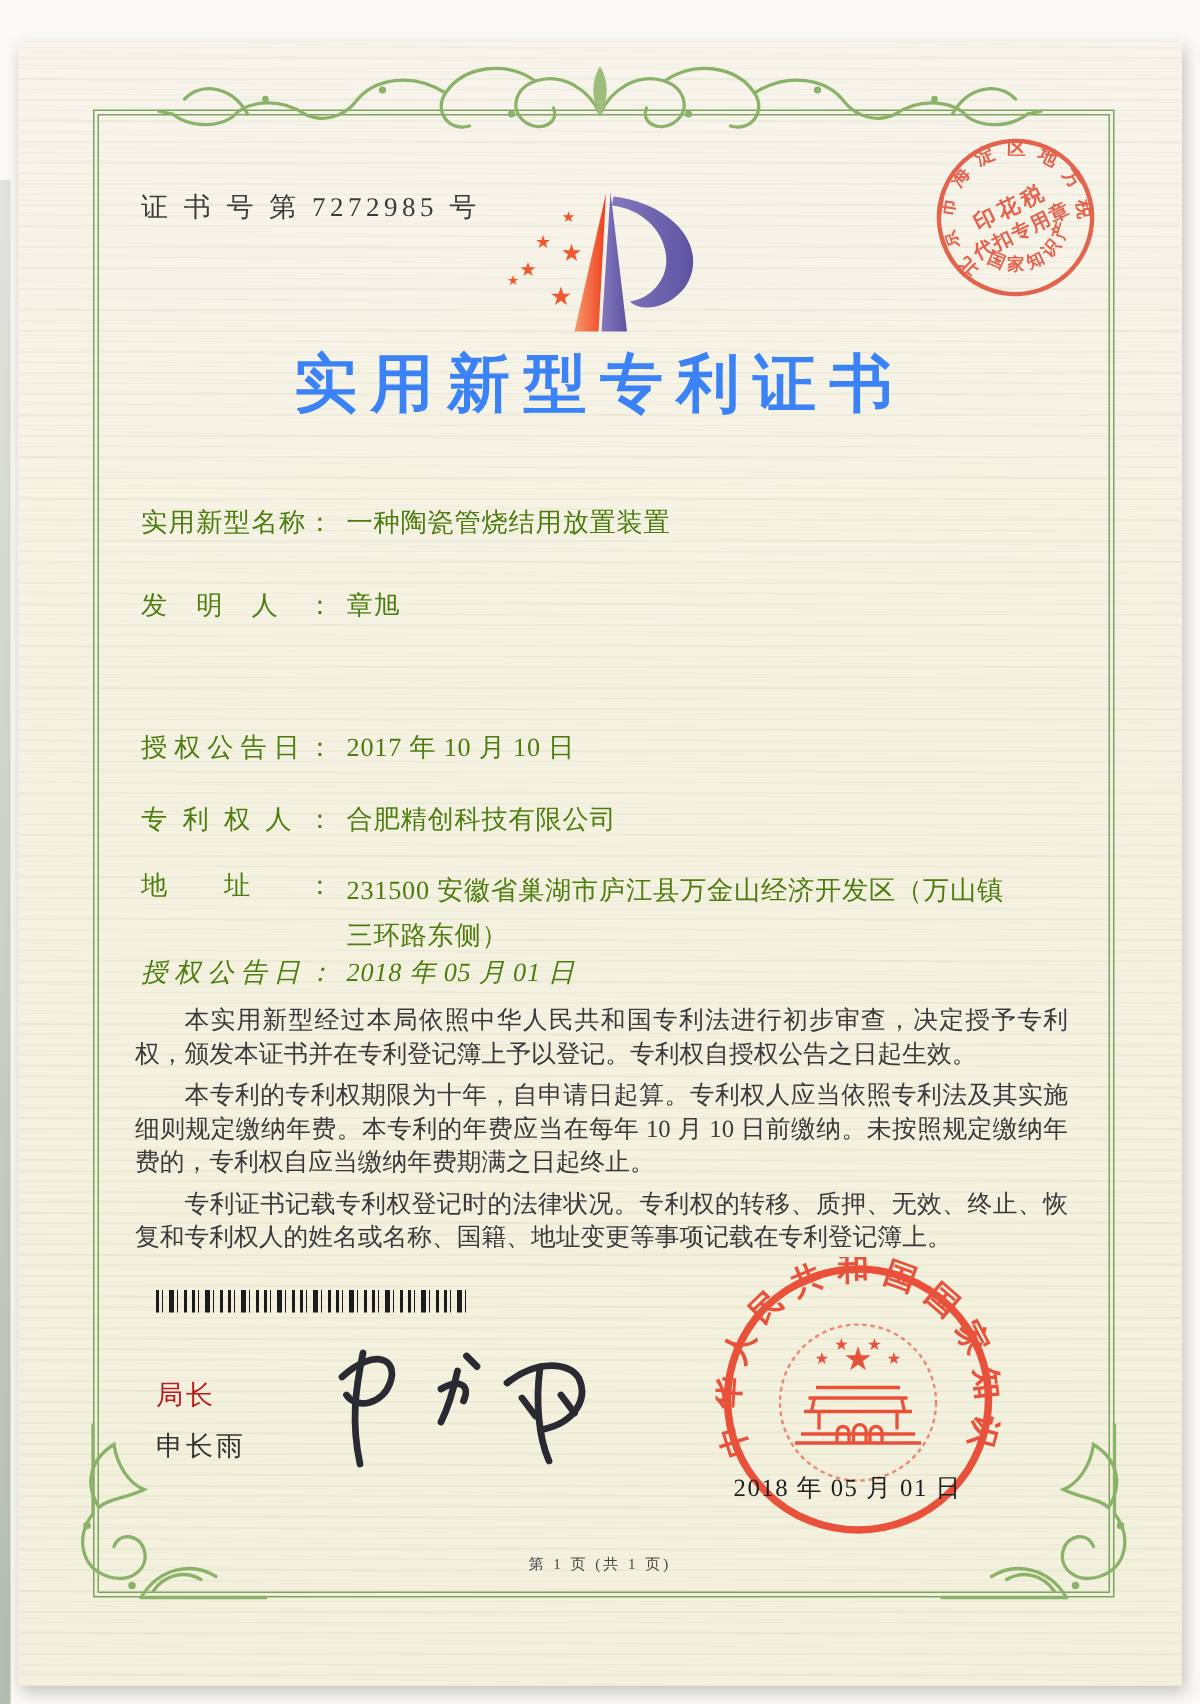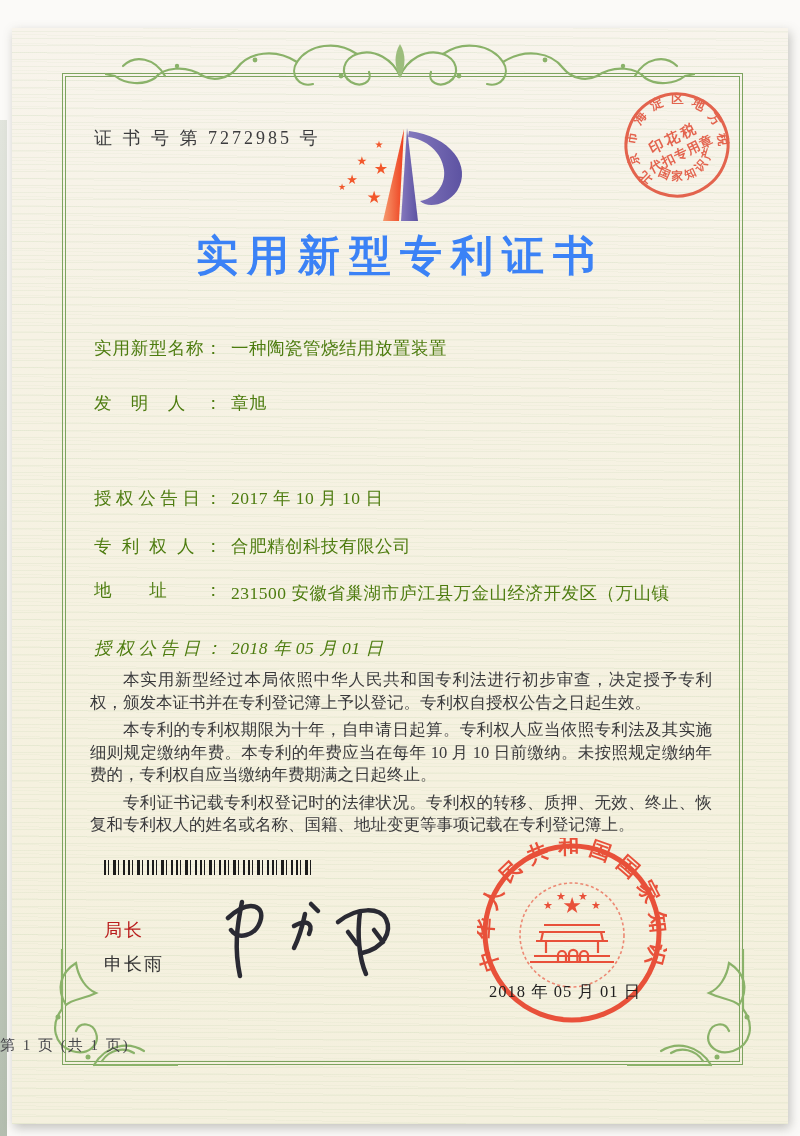--- a/index.html
+++ b/index.html
@@ -33,21 +33,21 @@
   .barcode { left:104px; top:860px; width:207px; height:15px;
     background:repeating-linear-gradient(90deg,
       #1c1c1c 0 2px, rgba(0,0,0,0) 2px 4px,
       #1c1c1c 4px 5px, rgba(0,0,0,0) 5px 9px,
       #1c1c1c 9px 12px, rgba(0,0,0,0) 12px 14px,
       #1c1c1c 14px 15px, rgba(0,0,0,0) 15px 19px,
       #1c1c1c 19px 21px, rgba(0,0,0,0) 21px 24px); }
   .signer-title { left:104px; top:918px; font-size:18px; color:#b91c1c; letter-spacing:2px; }
   .signer-name  { left:104px; top:952px; font-size:18px; color:#333; letter-spacing:2px; }
   .seal-date { left:489px; top:981px; font-size:16.5px; color:#1e1e1e; letter-spacing:1px; z-index:6; }
-  .footer { left:0; top:1036px; width:800px; font-size:15px; color:#46464a; letter-spacing:2px; }
+  .footer { left:0; top:1036px; width:800px; text-align:center; font-size:10px; color:#46464a; letter-spacing:2px; }
   svg { display:block; }
   .sig-svg { left:208px; top:886px; z-index:2; }
   .seal-svg { left:477px; top:838px; z-index:5; }
   .stamp-svg { left:616px; top:84px; z-index:4; transform:rotate(-26deg); }
   .logo-svg { left:330px; top:122px; }
 </style>
 </head>
 <body>
 
 <div id="page">
@@ -131,21 +131,21 @@
   <div class="abs frow" style="top:391px;">
     <span class="flabel">发明人：</span><span class="fval">章旭</span>
   </div>
   <div class="abs frow" style="top:486px;">
     <span class="flabel">授权公告日：</span><span class="fval">2017 年 10 月 10 日</span>
   </div>
   <div class="abs frow" style="top:534px;">
     <span class="flabel">专利权人：</span><span class="fval">合肥精创科技有限公司</span>
   </div>
   <div class="abs frow" style="top:578px;">
-    <span class="flabel" style="vertical-align:top;">地址：</span><span class="addr-wrap"><span>231500 安徽省巢湖市庐江县万金山经济开发区（万山镇</span></span>
+    <span class="flabel" style="vertical-align:top;">地址：</span><span class="addr-wrap"><span>231500 安徽省巢湖市庐江县万金山经济开发区（万山镇</span><span>三环路东侧）</span></span>
   </div>
   <div class="abs frow" style="top:636px; width:700px;font-style:italic;">
     <span class="flabel">授权公告日：</span><span class="fval">2018 年 05 月 01 日</span>
   </div>
 
   <div class="abs bodytext">
     <p>本实用新型经过本局依照中华人民共和国专利法进行初步审查，决定授予专利权，颁发本证书并在专利登记簿上予以登记。专利权自授权公告之日起生效。</p>
     <p>本专利的专利权期限为十年，自申请日起算。专利权人应当依照专利法及其实施细则规定缴纳年费。本专利的年费应当在每年 10 月 10 日前缴纳。未按照规定缴纳年费的，专利权自应当缴纳年费期满之日起终止。</p>
     <p>专利证书记载专利权登记时的法律状况。专利权的转移、质押、无效、终止、恢复和专利权人的姓名或名称、国籍、地址变更等事项记载在专利登记簿上。</p>
   </div>

